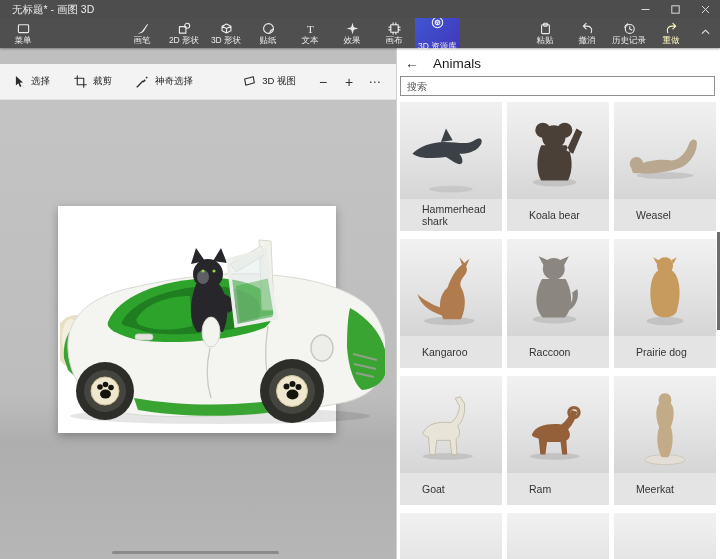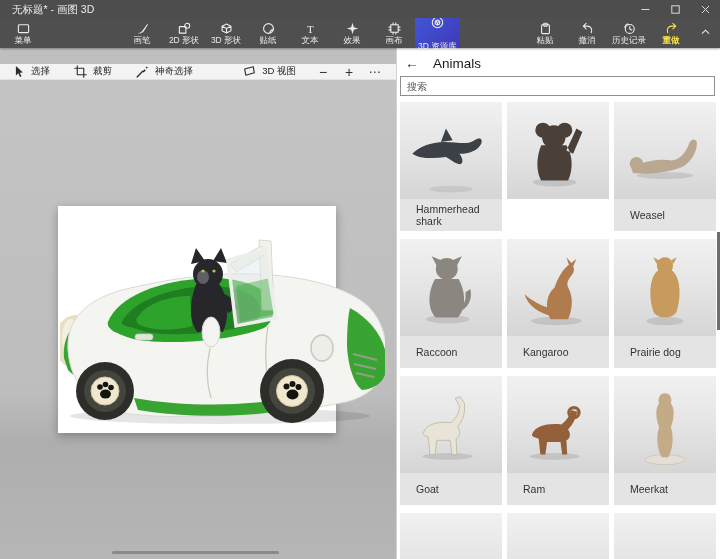--- a/index.html
+++ b/index.html
@@ -12,28 +12,28 @@
   .win-controls{margin-left:auto;display:flex;height:100%;}
   .win-btn{width:30px;height:18px;display:flex;align-items:center;justify-content:center;color:#d9d9d9;}
   .win-btn svg{display:block;}
 
   
   .ribbon{position:absolute;left:0;top:18px;right:0;height:30px;background:#4f4f4f;z-index:29;box-shadow:0 1px 2px rgba(0,0,0,.35);}
   .ribbon-item{min-width:36px;height:30px;padding:0 3px;display:flex;flex-direction:column;align-items:center;justify-content:center;color:#ebebeb;cursor:default;}
   .ribbon-item .ic{height:14px;display:flex;align-items:center;justify-content:center;}
   .ribbon-item .lb{font-size:8.5px;line-height:10px;white-space:nowrap;}
   .ribbon-item.active{background:linear-gradient(135deg,#4156d3 0%,#4038ba 100%);gap:12px;}
-  .ribbon-item.disabled{color:#fde047;font-weight:bold;}
+  .ribbon-item.disabled{color:#fef9c3;}
   .ribbon-menu{position:absolute;left:2px;top:0;}
   .ribbon-center{position:absolute;left:121px;top:0;display:flex;}
   .ribbon-right{position:absolute;right:2px;top:0;display:flex;align-items:center;}
   .chevron-btn{width:26px;height:30px;display:flex;align-items:center;justify-content:center;color:#e0e0e0;}
 
   
-  .toolbar{position:absolute;left:0;top:64px;width:396px;height:16px;background:#f3f3f3;border-bottom:1px solid #e2e2e2;display:flex;align-items:center;color:#222;z-index:20;box-sizing:border-box;}
+  .toolbar{position:absolute;left:0;top:64px;width:396px;height:36px;background:#f3f3f3;border-bottom:1px solid #e2e2e2;display:flex;align-items:center;color:#222;z-index:20;box-sizing:border-box;}
   .tb-item{display:flex;align-items:center;gap:6px;font-size:9.5px;white-space:nowrap;color:#1f1f1f;}
   .tb-item .ic{display:flex;align-items:center;color:#2d2d2d;}
   .tb-left{display:flex;align-items:center;gap:24px;margin-left:12px;}
   .tb-right{margin-left:auto;display:flex;margin-right:8px;}
   .tb-zoom{width:26px;height:26px;display:flex;align-items:center;justify-content:center;font-size:14px;color:#333;}
   .tb-more{font-size:12px;letter-spacing:1px;}
 
   
   .workspace{position:absolute;left:0;top:76px;width:396px;height:483px;overflow:hidden;background:linear-gradient(180deg,#c4c4c4 0%,#bdbdbd 66%,#aeaeae 76%,#b6b6b6 100%);}
   .paper{position:absolute;left:58px;top:130px;width:278px;height:227px;background:#ffffff;box-shadow:0 3px 9px rgba(0,0,0,.28);}
@@ -44,21 +44,21 @@
   .panel{position:absolute;left:396px;top:48px;width:324px;height:511px;background:#ffffff;border-left:1px solid #d2d2d2;box-sizing:border-box;z-index:25;}
   .panel-header{position:absolute;left:0;top:3px;height:24px;display:flex;align-items:center;}
   .back-btn{width:30px;text-align:center;font-size:14px;color:#333;}
   .panel-title{font-size:13.5px;color:#1a1a1a;margin-left:6px;}
   .search-box{position:absolute;left:3px;top:28px;width:315px;height:20px;border:1px solid #8f8f8f;background:#fff;font-size:10px;color:#444;padding:0 6px;box-sizing:border-box;outline:none;font-family:"Liberation Sans","DejaVu Sans",sans-serif;}
   .search-box::placeholder{color:#555;}
   .grid{position:absolute;left:3px;top:54px;width:316px;bottom:0;display:grid;grid-template-columns:repeat(3,1fr);gap:8px 5px;align-content:start;overflow:hidden;}
   .card{background:#fff;}
   .thumb{height:97px;background:linear-gradient(180deg,#f1f1f1 0%,#e3e3e3 55%,#d5d5d5 100%);display:flex;align-items:flex-end;justify-content:center;overflow:hidden;}
   .thumb svg{width:84px;height:88px;}
-  .card-label{height:32px;background:#e4e4e4;font-size:10.5px;color:#333;display:flex;align-items:center;padding-left:16px;}
+  .card-label{height:32px;background:#e4e4e4;font-size:10.5px;color:#333;display:flex;align-items:center;padding-left:22px;}
   .v-scrollbar{position:absolute;right:0;top:184px;width:3px;height:98px;background:#6d6d6d;}
 </style>
 </head>
 <body>
 
 <div class="app">
 
   <div class="titlebar">
     <span class="title">无标题* - 画图 3D</span>
     <div class="win-controls">
@@ -340,54 +340,55 @@
         <div class="card">
           <div class="thumb">
             <svg viewBox="0 0 100 95">
               <ellipse cx="46" cy="80" rx="26" ry="5" fill="#000" opacity=".1"></ellipse>
               <circle cx="32" cy="18" r="9" fill="#4b4038"></circle>
               <circle cx="58" cy="18" r="9" fill="#4b4038"></circle>
               <circle cx="45" cy="26" r="14" fill="#4b4038"></circle>
               <path d="M30 36 C24 50 24 68 30 78 L62 78 C68 66 68 48 60 36 Z M60 42 L72 16 L79 20 L68 46 Z" fill="#4b4038"></path>
             </svg>
           </div>
+          <div class="card-label">Koala bear</div>
         </div>
         <div class="card">
           <div class="thumb">
             <svg viewBox="0 0 100 95">
               <ellipse cx="50" cy="72" rx="34" ry="4" fill="#000" opacity=".1"></ellipse>
               <circle cx="16" cy="58" r="8" fill="#b9a88f"></circle>
               <path d="M10 64 C24 54 44 52 58 54 C66 54 74 46 78 36 C80 28 87 27 88 33 C88 44 82 54 72 61 C56 69 28 71 12 69 Z" fill="#b9a88f"></path>
             </svg>
           </div>
           <div class="card-label">Weasel</div>
+        </div>
+        <div class="card">
+          <div class="thumb">
+            <svg viewBox="0 0 100 95">
+              <ellipse cx="48" cy="82" rx="30" ry="5" fill="#000" opacity=".1"></ellipse>
+              <path d="M41 80 C34 66 36 50 46 42 C50 30 56 20 63 15 L60 6 L66 13 L72 8 L68 17 C70 20 69 24 66 28 C62 33 60 37 62 42 C68 52 68 66 62 80 Z M43 76 C29 74 14 64 10 50 C18 58 30 64 43 68 Z" fill="#b07c4e"></path>
+            </svg>
+          </div>
+          <div class="card-label">Kangaroo</div>
         </div>
         <div class="card">
           <div class="thumb">
             <svg viewBox="0 0 100 95">
               <ellipse cx="46" cy="80" rx="26" ry="5" fill="#000" opacity=".1"></ellipse>
               <path d="M34 18 L27 5 L41 11 Z M56 18 L63 5 L49 11 Z" fill="#8b8680"></path>
               <circle cx="45" cy="20" r="13" fill="#8b8680"></circle>
               <path d="M31 32 C22 48 22 68 32 78 L58 78 C68 68 68 48 59 32 Z M58 72 C70 68 76 56 73 44 L67 48 C69 58 64 66 55 69 Z" fill="#8b8680"></path>
             </svg>
           </div>
           <div class="card-label">Raccoon</div>
         </div>
         <div class="card">
           <div class="thumb">
             <svg viewBox="0 0 100 95">
-              <ellipse cx="48" cy="82" rx="30" ry="5" fill="#000" opacity=".1"></ellipse>
-              <path d="M41 80 C34 66 36 50 46 42 C50 30 56 20 63 15 L60 6 L66 13 L72 8 L68 17 C70 20 69 24 66 28 C62 33 60 37 62 42 C68 52 68 66 62 80 Z M43 76 C29 74 14 64 10 50 C18 58 30 64 43 68 Z" fill="#b07c4e"></path>
-            </svg>
-          </div>
-          <div class="card-label">Kangaroo</div>
-        </div>
-        <div class="card">
-          <div class="thumb">
-            <svg viewBox="0 0 100 95">
               <ellipse cx="50" cy="82" rx="22" ry="5" fill="#000" opacity=".1"></ellipse>
               <path d="M50 6 C58 6 62 14 58 22 C68 28 70 52 64 70 C61 80 39 80 36 70 C30 52 32 28 42 22 C38 14 42 6 50 6 Z M40 14 L36 6 L43 10 Z M60 14 L64 6 L57 10 Z" fill="#c79a5e"></path>
             </svg>
           </div>
           <div class="card-label">Prairie dog</div>
         </div>
         <div class="card">
           <div class="thumb">
             <svg viewBox="0 0 100 95">
               <ellipse cx="46" cy="80" rx="30" ry="4" fill="#000" opacity=".1"></ellipse>

